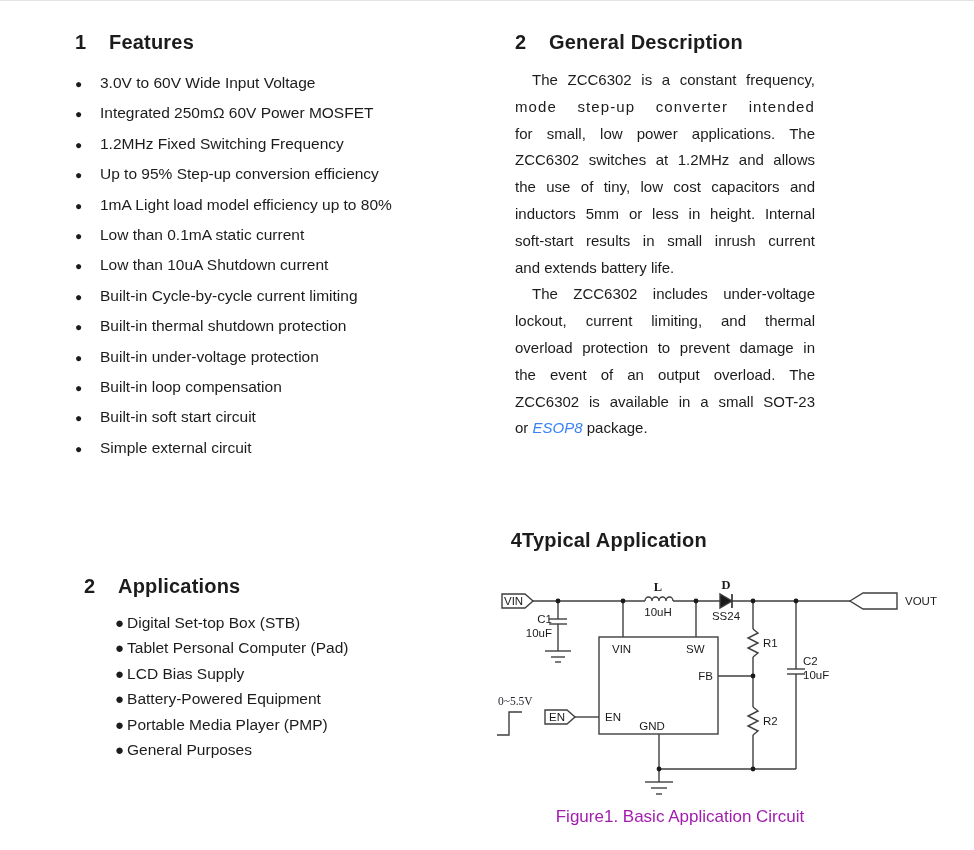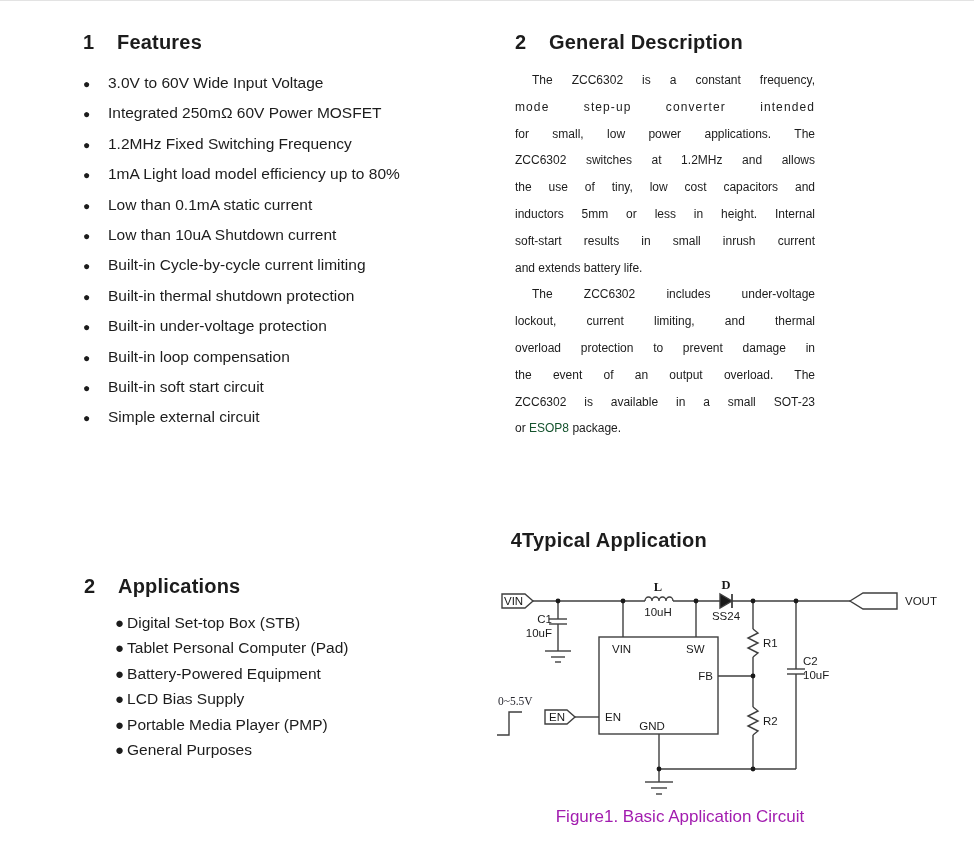--- a/index.html
+++ b/index.html
@@ -5,60 +5,61 @@
   html,body{margin:0;padding:0;}
   body{
     width:974px;height:850px;position:relative;background:#ffffff;
     font-family:"Liberation Sans","DejaVu Sans",sans-serif;color:#1c1c1c;
     border-top:1px solid #e3e3e3;overflow:hidden;
   }
   .section{position:absolute;}
   .sec-heading{font-size:20px;font-weight:bold;letter-spacing:.2px;white-space:nowrap;}
   .sec-num{display:inline-block;min-width:34px;}
   
-  #features{left:75px;top:30px;width:420px;margin-left:8px;}
+  #features{left:75px;top:30px;width:420px;}
   #features .list{margin-top:14px;}
   #features .item{height:30.4px;line-height:30.4px;font-size:15.5px;white-space:nowrap;}
   #features .bullet{font-size:12px;display:inline-block;width:25px;}
   
   #applications{left:84px;top:574px;width:400px;}
   #applications .list{margin-top:12px;margin-left:31px;}
   #applications .item{height:25.4px;line-height:25.4px;font-size:15.5px;white-space:nowrap;}
   #applications .bullet{font-size:15px;margin-right:3px;}
   
   #gendesc{left:515px;top:30px;width:300px;}
   #gendesc .paras{margin-top:13px;}
   .para .line{
-    width:300px;height:26.8px;line-height:26.8px;font-size:12px;
+    width:300px;height:26.8px;line-height:26.8px;font-size:15px;
     text-align:justify;text-align-last:justify;overflow:hidden;white-space:normal;
   }
   .para .line.ind{width:283px;padding-left:17px;}
   .para .line.wide{letter-spacing:1.1px;}
   .para .line.last{text-align-last:left;}
-  .accent{color:#14532d;}
+  .accent{color:#3b82f6;font-style:italic;}
   
   #typapp-head{left:488px;top:528px;text-align:right;}
   #circuit{position:absolute;left:495px;top:568px;}
   #caption{position:absolute;left:505px;top:806px;width:350px;text-align:center;
     font-size:17px;color:#a21caf;}
   svg text{font-family:"Liberation Sans","DejaVu Sans",sans-serif;font-size:11.5px;fill:#1a1a1a;}
   svg text.serif{font-family:"Liberation Serif","DejaVu Serif",serif;font-size:12.5px;font-weight:bold;}
   svg text.serif-sm{font-family:"Liberation Serif","DejaVu Serif",serif;font-size:11.5px;font-weight:normal;fill:#26262e;}
 </style>
 </head>
 <body>
 
 <div class="section" id="features">
   <div class="sec-heading">
     <span class="sec-num">1</span><span>Features</span>
   </div>
   <div class="list">
       <div class="item"><span class="bullet">●</span><span>3.0V to 60V Wide Input Voltage</span></div>
       <div class="item"><span class="bullet">●</span><span>Integrated 250mΩ 60V Power MOSFET</span></div>
       <div class="item"><span class="bullet">●</span><span>1.2MHz Fixed Switching Frequency</span></div>
+      <div class="item"><span class="bullet">●</span><span>Up to 95% Step-up conversion efficiency</span></div>
       <div class="item"><span class="bullet">●</span><span>1mA Light load model efficiency up to 80%</span></div>
       <div class="item"><span class="bullet">●</span><span>Low than 0.1mA static current</span></div>
       <div class="item"><span class="bullet">●</span><span>Low than 10uA Shutdown current</span></div>
       <div class="item"><span class="bullet">●</span><span>Built-in Cycle-by-cycle current limiting</span></div>
       <div class="item"><span class="bullet">●</span><span>Built-in thermal shutdown protection</span></div>
       <div class="item"><span class="bullet">●</span><span>Built-in under-voltage protection</span></div>
       <div class="item"><span class="bullet">●</span><span>Built-in loop compensation</span></div>
       <div class="item"><span class="bullet">●</span><span>Built-in soft start circuit</span></div>
       <div class="item"><span class="bullet">●</span><span>Simple external circuit</span></div>
     </div>
@@ -90,22 +91,22 @@
     </div>
 </div>
 
 <div class="section" id="applications">
   <div class="sec-heading">
     <span class="sec-num">2</span><span>Applications</span>
   </div>
   <div class="list">
       <div class="item"><span class="bullet">●</span><span>Digital Set-top Box (STB)</span></div>
       <div class="item"><span class="bullet">●</span><span>Tablet Personal Computer (Pad)</span></div>
+      <div class="item"><span class="bullet">●</span><span>LCD Bias Supply</span></div>
       <div class="item"><span class="bullet">●</span><span>Battery-Powered Equipment</span></div>
-      <div class="item"><span class="bullet">●</span><span>LCD Bias Supply</span></div>
       <div class="item"><span class="bullet">●</span><span>Portable Media Player (PMP)</span></div>
       <div class="item"><span class="bullet">●</span><span>General Purposes</span></div>
     </div>
 </div>
 
 <div class="section sec-heading" id="typapp-head">
   <span class="sec-num">4</span><span>Typical Application</span>
 </div>
 
 <div id="circuit">

